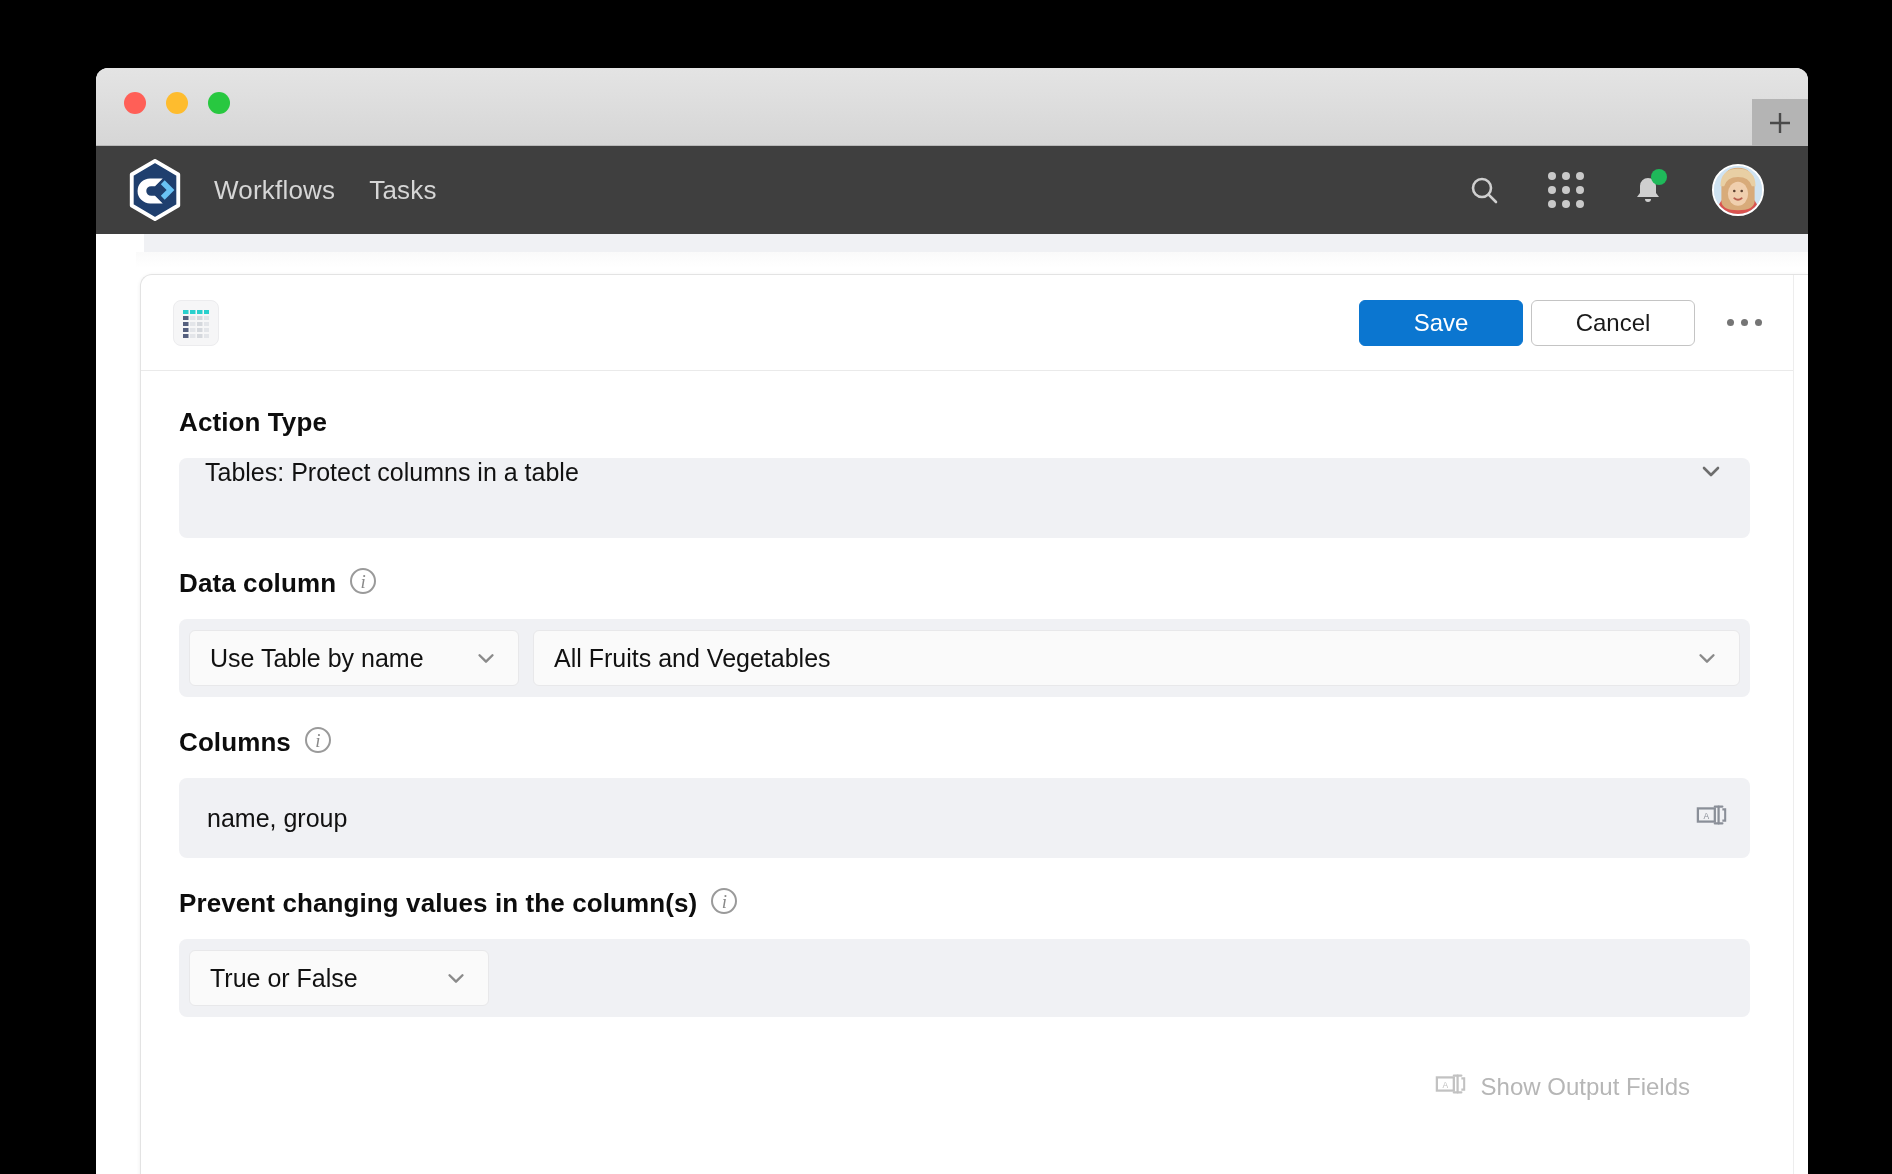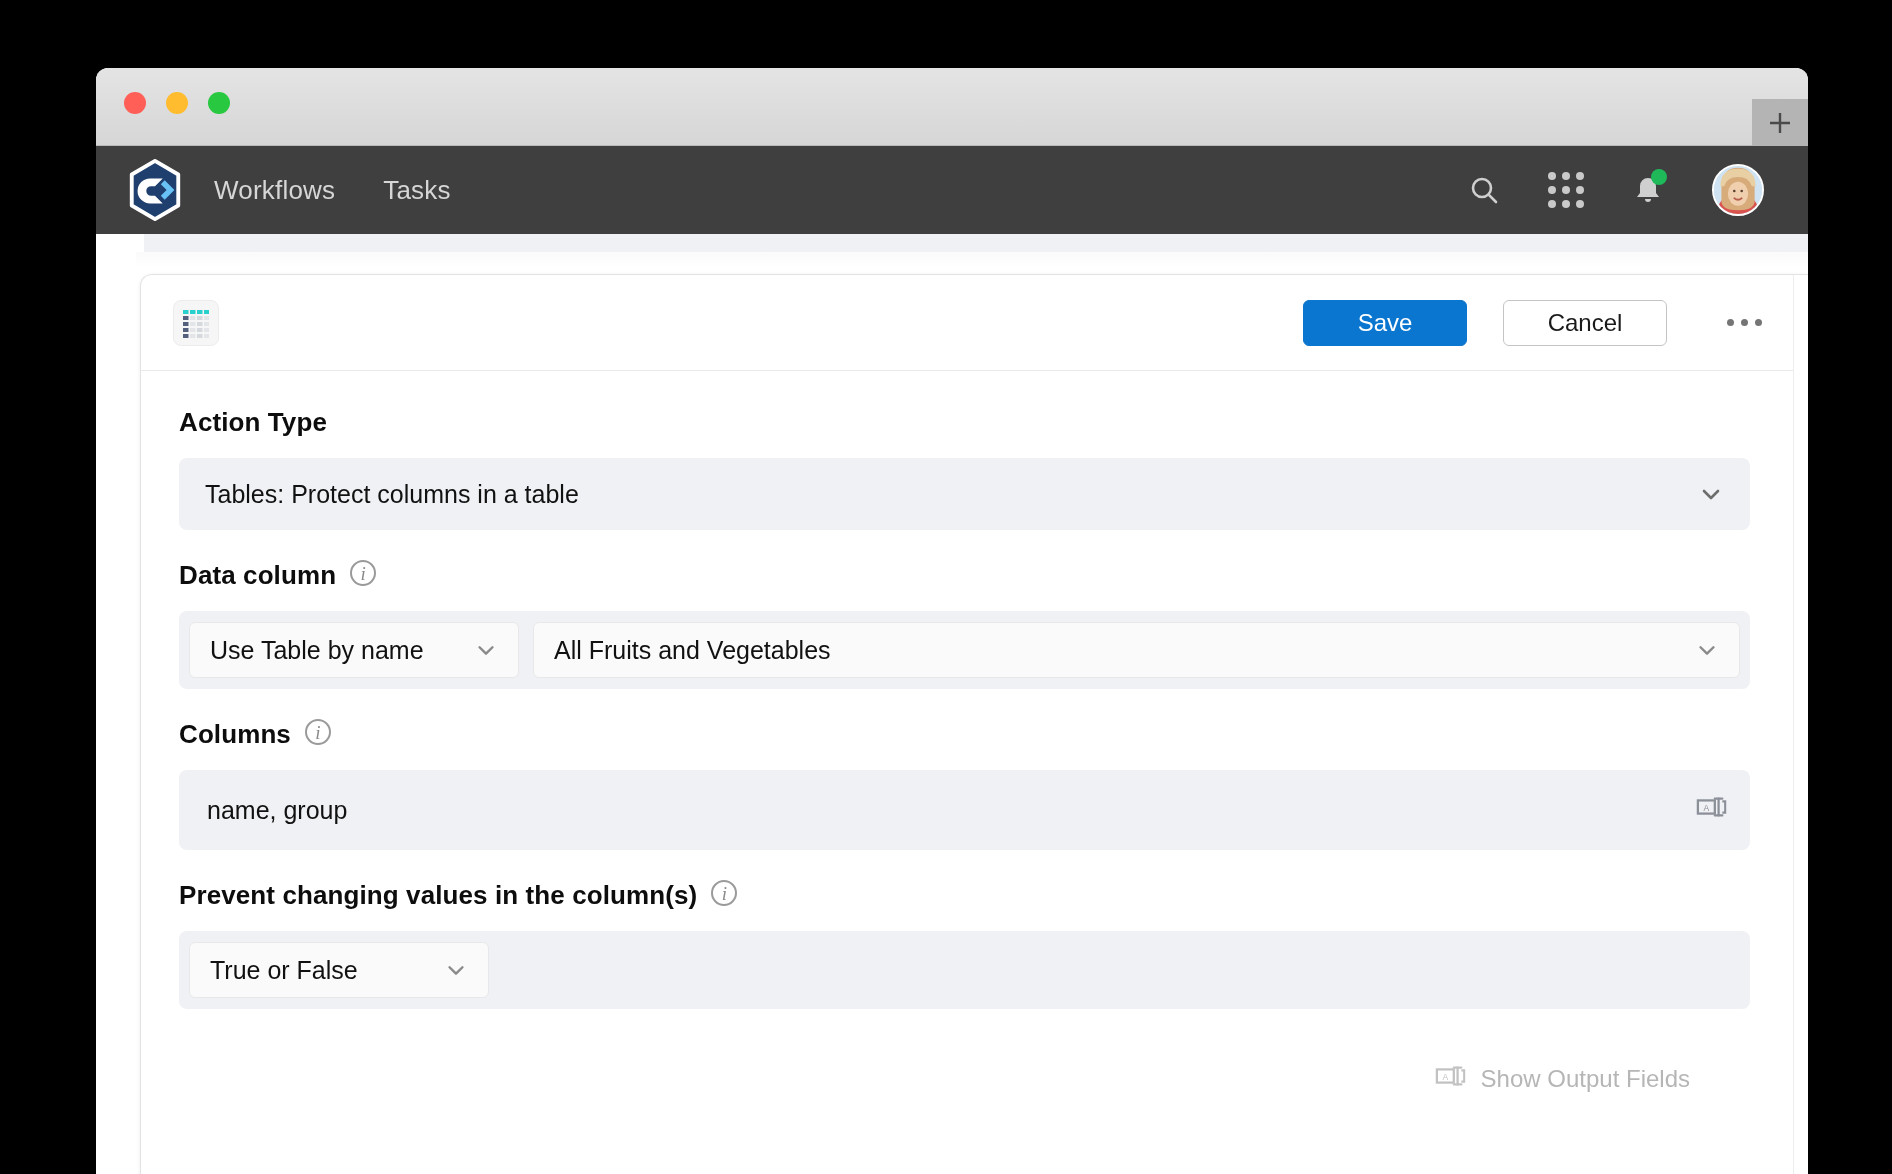--- a/index.html
+++ b/index.html
@@ -67,21 +67,21 @@
     padding: 0 44px 0 26px;
   }
 
   .brand {
     width: 66px; height: 66px;
     margin-right: 26px;
     flex: none;
     display: flex; align-items: center; justify-content: center;
   }
 
-  .navlinks { display: flex; align-items: center; gap: 48px; }
+  .navlinks { display: flex; align-items: center; gap: 34px; }
   .navlink {
     color: #d6d6d6;
     font-size: 26px;
     letter-spacing: .2px;
     white-space: nowrap;
     cursor: pointer;
   }
 
   .navright {
     margin-left: auto;
@@ -185,21 +185,21 @@
     font-size: 29px;
     color: #111111;
     letter-spacing: .1px;
     white-space: nowrap;
   }
 
   .header-actions {
     margin-left: auto;
     display: flex;
     align-items: center;
-    gap: 36px;
+    gap: 8px;
   }
 
   .btn {
     height: 46px;
     min-width: 164px;
     border-radius: 6px;
     font-size: 24px;
     font-family: "Liberation Sans", sans-serif;
     display: flex;
     align-items: center;
@@ -257,23 +257,23 @@
     font-weight: normal;
     display: flex; align-items: center; justify-content: center;
     line-height: 1;
     flex: none;
     cursor: pointer;
   }
 
   .control {
     background: #f0f1f4;
     border-radius: 8px;
-    height: 72px;
-    display: flex;
-    align-items: center;
+    height: 80px;
+    display: flex;
+    align-items: flex-start;
     padding: 0 26px;
     font-size: 25px;
     color: #111111;
     cursor: pointer;
   }
   .control .chevron { margin-left: auto; }
 
   
   .split {
     background: #f0f1f4;

